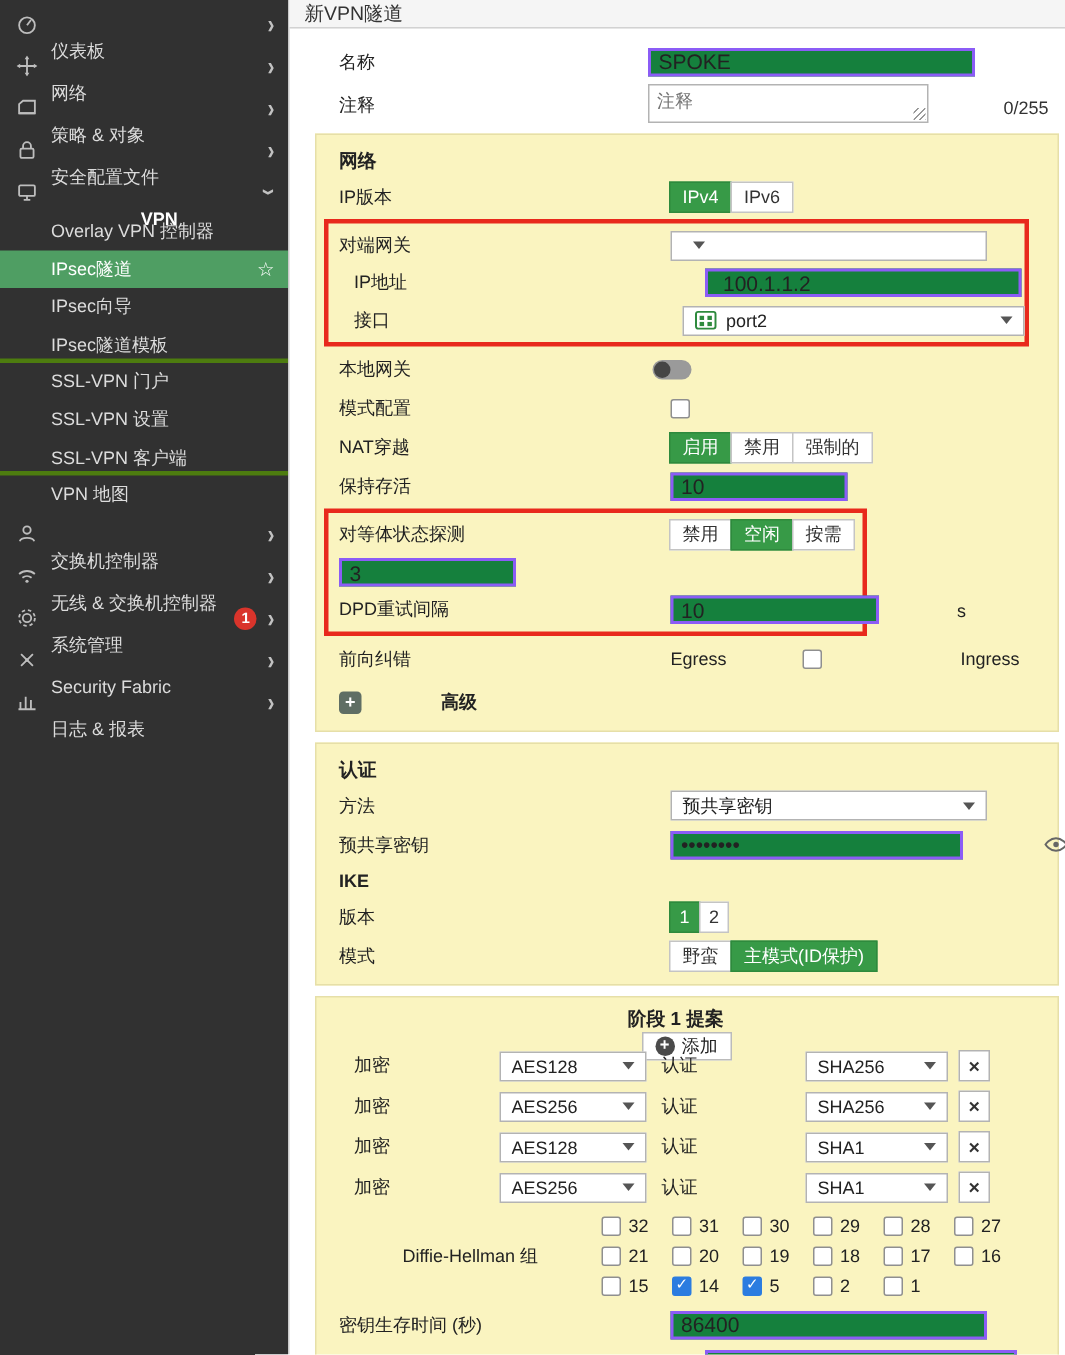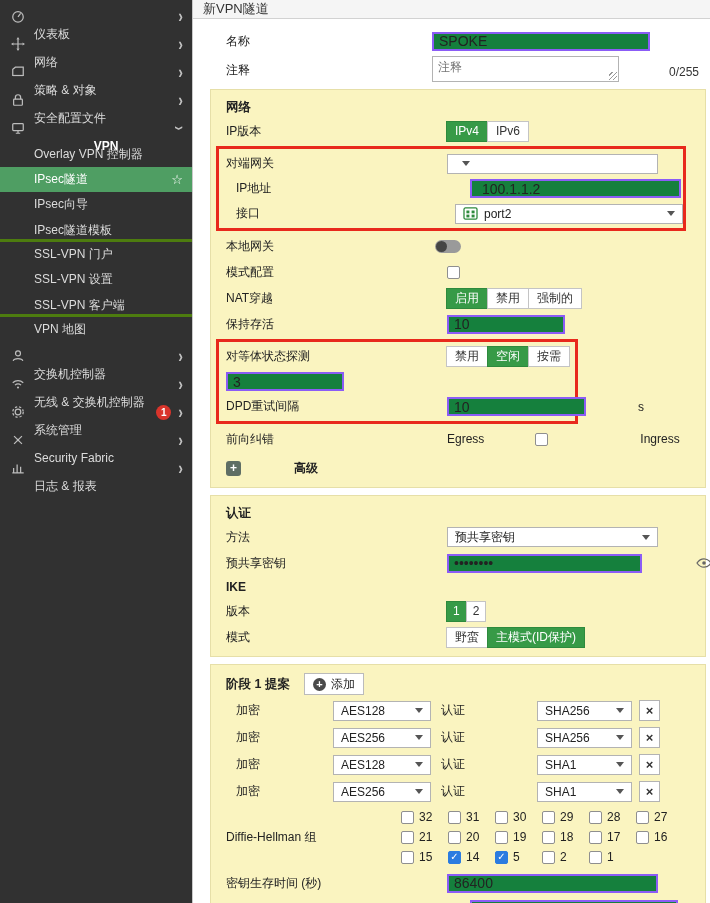--- a/index.html
+++ b/index.html
@@ -72,21 +72,21 @@
   .ml8 { margin-left:8px; } .ml7 { margin-left:23px;padding-left:10px; }
   .suffix { margin-left:6px; color:#222; }
   .fec-lab { margin-right:5px; } .fec-gap { width:14px; }
   .adv { font-weight:bold; margin-top:3px; }
   .plus-sq { width:15px; height:15px; border-radius:3px; background:#5f6e64; color:#fff; font-weight:bold;
              display:inline-flex; align-items:center; justify-content:center; margin-right:7px; font-size:12px; cursor:pointer; }
   .eye { margin-left:8px; display:flex; cursor:pointer; }
   .eye svg { width:16px; height:12px; stroke:#666; fill:none; stroke-width:1.3; }
   .ike-head { font-weight:bold; height:22px; display:flex; align-items:center; }
   
-  .phead { display:flex; align-items:center; height:26px; }
+  .phead { display:flex; align-items:center; height:26px;flex-direction:column; }
   .phead .ptitle { height:auto; margin-right:14px; }
   .add-btn { display:inline-flex; align-items:center; gap:5px; background:#fff; border:1px solid #bbb; height:22px;
              padding:0 8px; font-size:12px; font-family:inherit; cursor:pointer; color:#222; }
   .plus-ci { width:13px; height:13px; border-radius:50%; background:#4a4a4a; color:#fff; display:inline-flex;
              align-items:center; justify-content:center; font-size:11px; font-weight:bold; line-height:1; }
   .prow { display:flex; align-items:center; height:27px; padding-left:10px; }
   .p-lab1 { width:97px; } .p-lab2 { width:96px; margin-left:10px; }
   .w98{width:98px} .w95{width:95px}
   .xbtn { width:21px; height:21px; border:1px solid #b3b3b3; background:#fff; margin-left:7px; cursor:pointer;
           display:inline-flex; align-items:center; justify-content:center; font-weight:bold; color:#333; font-size:13px; }
@@ -450,21 +450,21 @@
       <span class="select w95">
           <span class="val">SHA1</span>
           <span class="caret"></span>
         </span>
       <button class="xbtn">
           <span>×</span>
         </button>
     </div>
 
     <div class="dh-block">
-      <span class="flabel" style="align-self:center;">Diffie-Hellman 组</span>
+      <span class="flabel" style="align-self:center;text-align:center;">Diffie-Hellman 组</span>
       <div class="dh-rows">
         <div class="dh-row">
           <label class="dh-item">
               <span class="cb"></span>
               <span>32</span>
             </label>
           <label class="dh-item">
               <span class="cb"></span>
               <span>31</span>
             </label>

